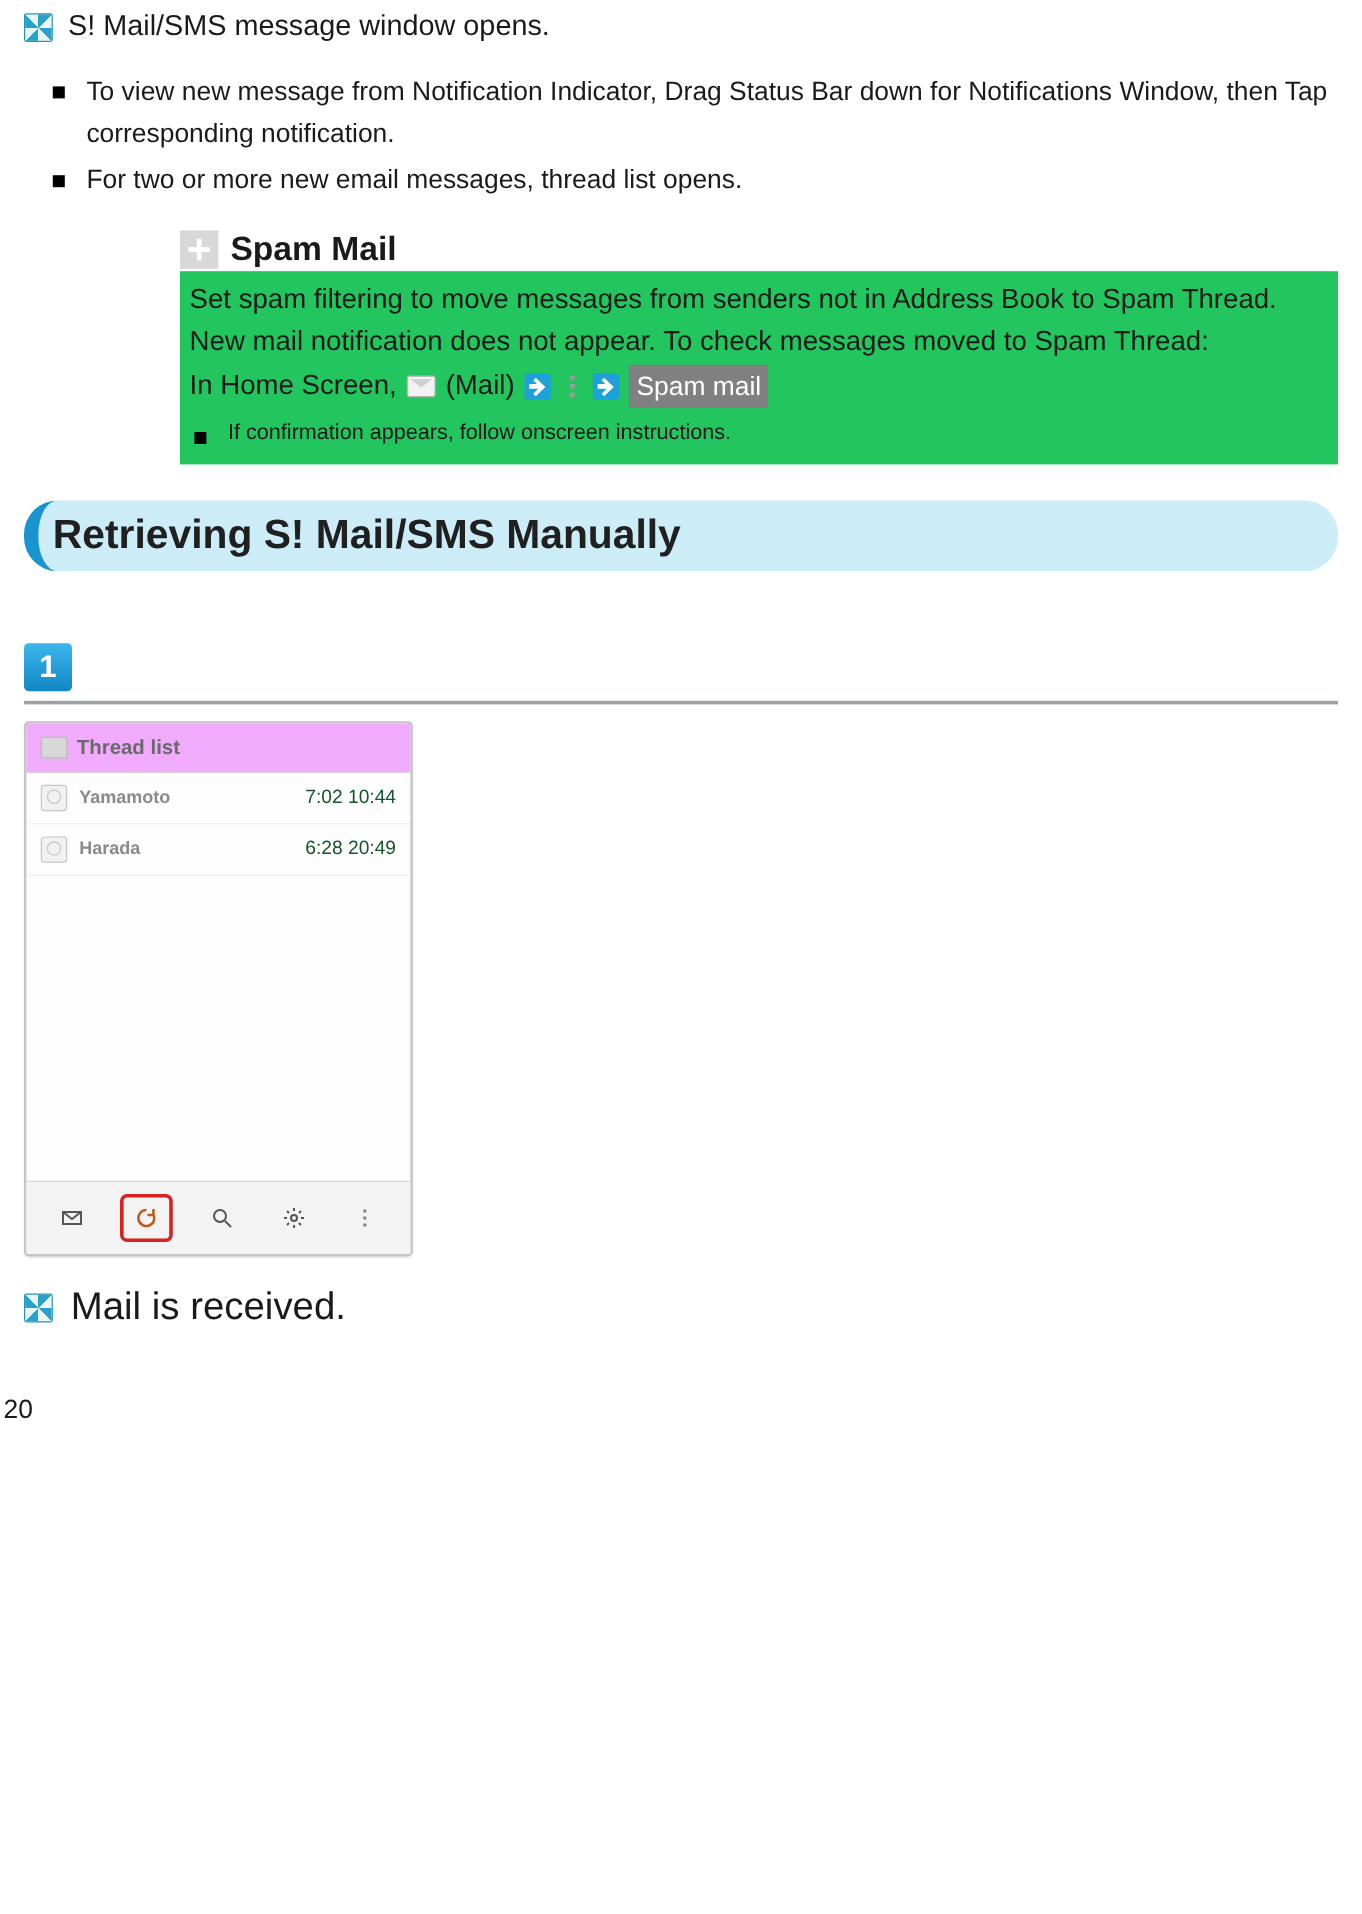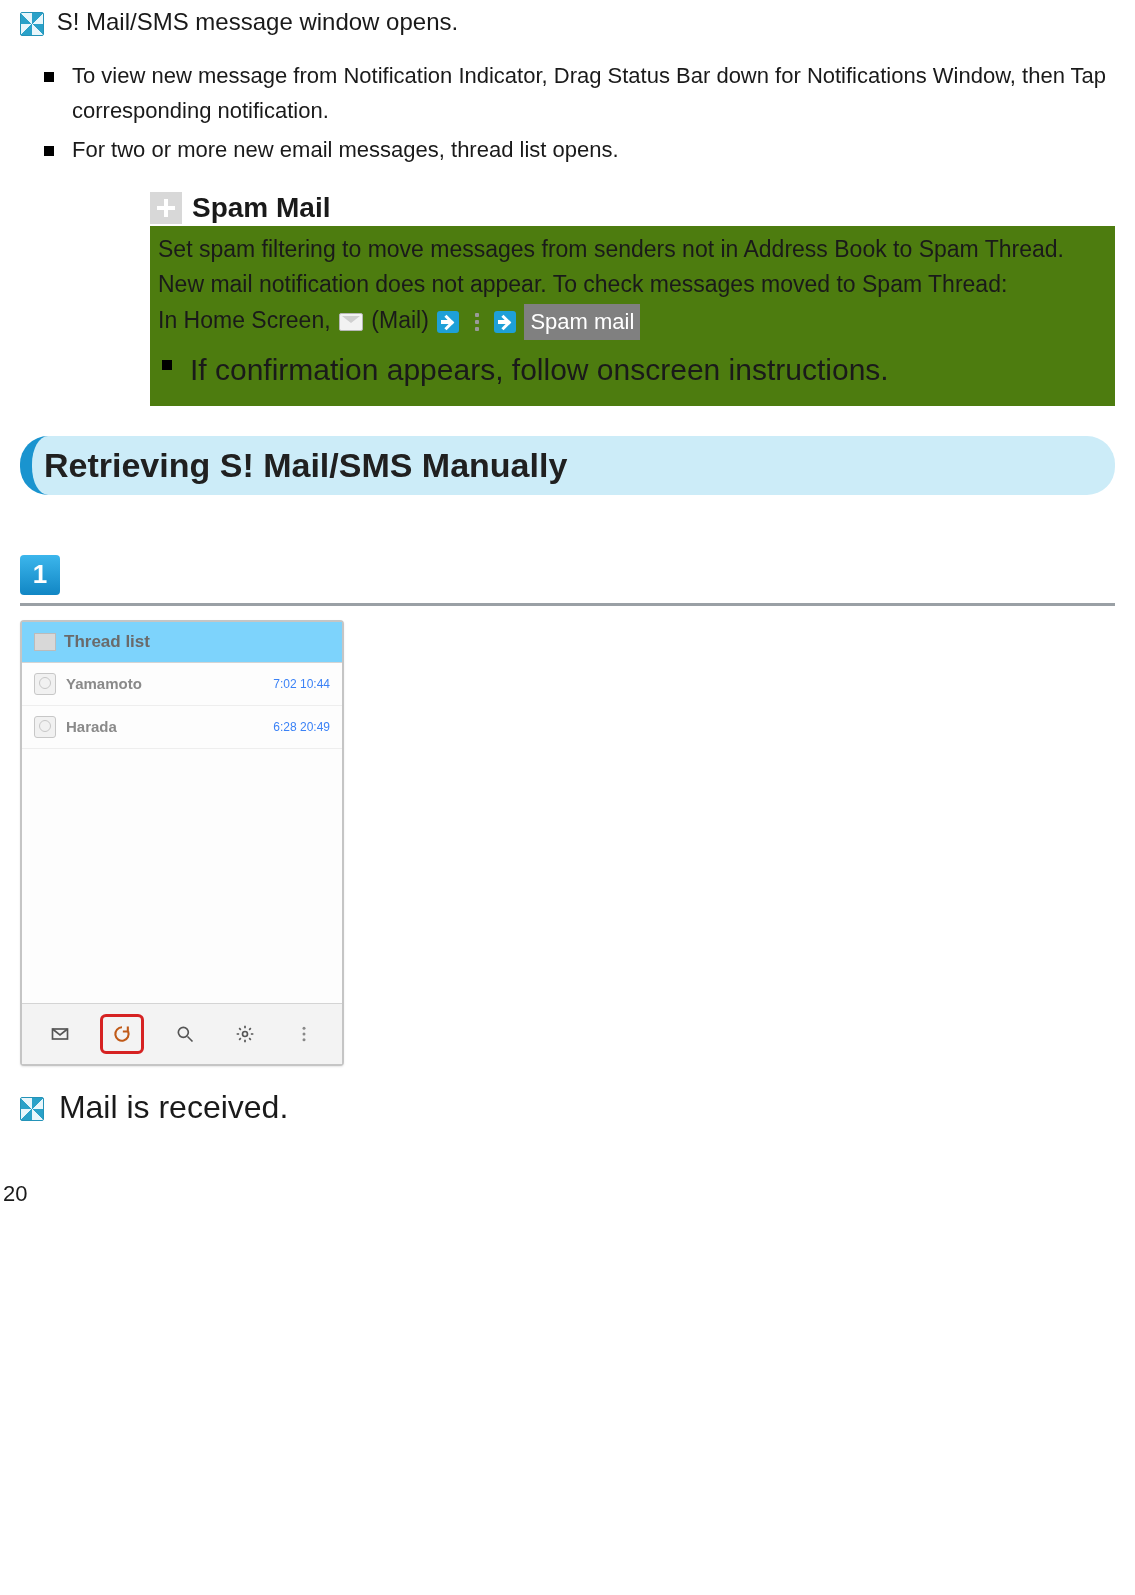--- a/index.html
+++ b/index.html
@@ -164,40 +164,40 @@
     left:14px; top:7px; width:4px; height:18px;
   }
   .tip-plus::after{
     left:7px; top:14px; width:18px; height:4px;
   }
   .tip-title {
     font-size: 28px;
     font-weight: bold;
   }
   .tip-body {
-    background: #4d7c0f;
+    background: #22c55e;
     font-size: 23px;
     line-height: 1.55;
     padding: 6px 8px 8px 8px;
   }
   .tip-body .spam-btn {
     display:inline-block;
     background:#808080;
     color:#fff;
     padding:1px 6px;
     font-size:22px;
     vertical-align:middle;
   }
   .tip-body ul.square {
     margin-top:6px;
     margin-bottom:0;
     padding-left:4px;
   }
   .tip-body ul.square > li {
-    font-size:30px;
+    font-size:18px;
   }
   .section-bar {
     background:#ccecf8;
     border-left:12px solid #1a94cf;
     padding:10px 12px;
     margin:10px 0 60px 0;
     border-radius:28px;
   }
   .section-bar h2 {
     margin:0;
@@ -234,21 +234,21 @@
     background:#fdfdfd;
     box-shadow:0 1px 2px rgba(0,0,0,.1);
     margin-bottom:16px;
   }
   .phone .ph-header{
     display:flex;
     align-items:center;
     gap:8px;
     padding:10px 12px;
     border-bottom:1px solid #d4d4d4;
-    background:#7dd3fc;
+    background:#f0abfc;
   }
   .ph-folder-icon{
     width:20px;height:16px;
     background:#d8d8d8;
     border:1px solid #bbb;
     position:relative;
   }
   .ph-header .ph-title{
     font-size:17px;
     color:#6a6a6a;
@@ -277,21 +277,21 @@
   }
   .ph-avatar::after{
     content:"";
     position:absolute;
     left:4px;top:3px;
     width:10px;height:10px;
     border:1px solid #c7c7c7;
     border-radius:50%;
   }
   .ph-name{flex:1;font-weight:bold;filter:blur(.6px);}
-  .ph-time{font-size:12px;color:#3b82f6;filter:blur(.5px);}
+  .ph-time{font-size:16px;color:#14532d;filter:blur(.5px);}
   .ph-toolbar{
     display:flex;
     align-items:center;
     justify-content:space-around;
     padding:10px 8px;
     background:#f3f3f3;
     border-top:1px solid #d4d4d4;
   }
   .ph-tb-btn{
     width:38px;height:34px;

